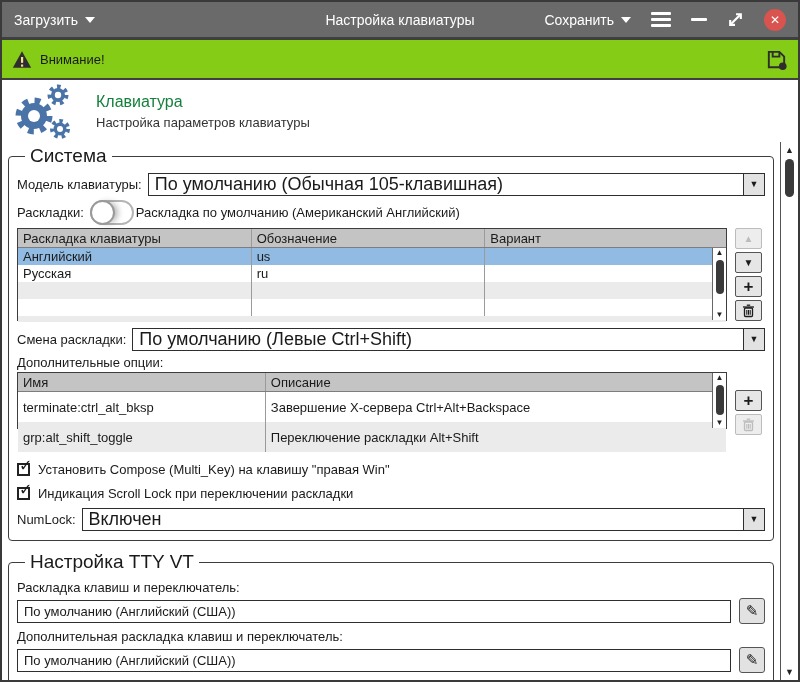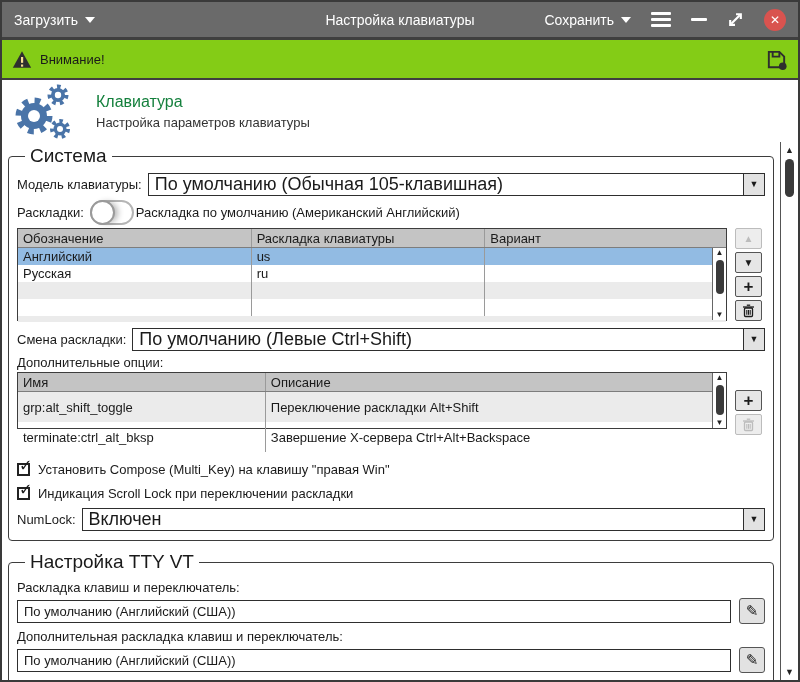--- a/index.html
+++ b/index.html
@@ -193,22 +193,22 @@
           <span class="lbl">Раскладки:</span>
           <div class="toggle">
             <div class="knob"></div>
           </div>
           <span class="toggle-hint">Раскладка по умолчанию (Американский Английский)</span>
         </div>
 
         <div class="table-wrap">
           <div class="gridtable" style="height:93px;">
             <div class="g-row g-head h19">
+              <div class="g-cell c33">Раскладка клавиатуры</div>
               <div class="g-cell c33">Обозначение</div>
-              <div class="g-cell c33">Раскладка клавиатуры</div>
               <div class="g-cell c34">Вариант</div>
             </div>
             <div class="g-row h17 sel">
               <div class="g-cell c33">Английский</div>
               <div class="g-cell c33">us</div>
               <div class="g-cell c34"></div>
             </div>
             <div class="g-row h17">
               <div class="g-cell c33">Русская</div>
               <div class="g-cell c33">ru</div>
@@ -258,27 +258,27 @@
         </div>
 
         <div class="f-label" style="margin:3px 0 2px 0;">Дополнительные опции:</div>
 
         <div class="table-wrap" style="margin-top:1px;">
           <div class="gridtable" style="height:57px;">
             <div class="g-row g-head h19">
               <div class="g-cell c36">Имя</div>
               <div class="g-cell c64">Описание</div>
             </div>
+            <div class="g-row h30">
+              <div class="g-cell c36">terminate:ctrl_alt_bksp</div>
+              <div class="g-cell c64">Завершение X-сервера Ctrl+Alt+Backspace</div>
+            </div>
             <div class="g-row h30 alt">
               <div class="g-cell c36">grp:alt_shift_toggle</div>
               <div class="g-cell c64">Переключение раскладки Alt+Shift</div>
-            </div>
-            <div class="g-row h30">
-              <div class="g-cell c36">terminate:ctrl_alt_bksp</div>
-              <div class="g-cell c64">Завершение X-сервера Ctrl+Alt+Backspace</div>
             </div>
             <div class="tscroll full">
               <span class="tarrow">▲</span>
               <span class="tthumb" style="height:30px;"></span>
               <span class="tspacer"></span>
               <span class="tarrow">▼</span>
             </div>
           </div>
           <div class="btn-col center" style="height:81px;">
             <div class="sbtn plus">+</div>

